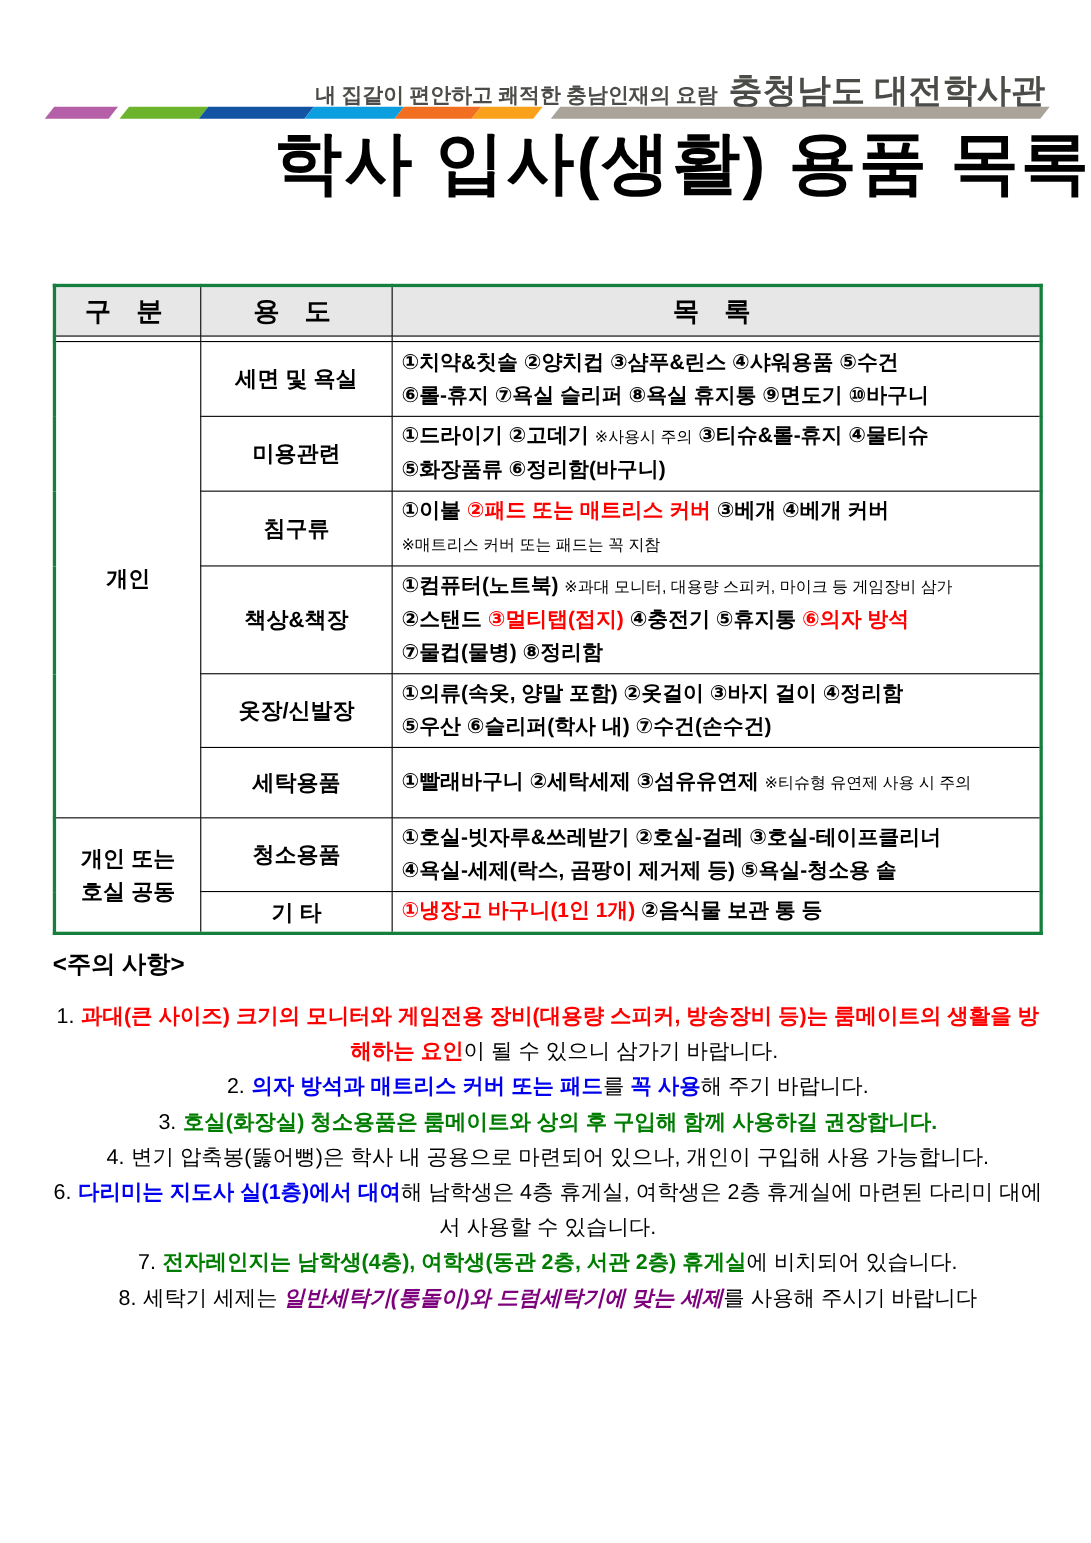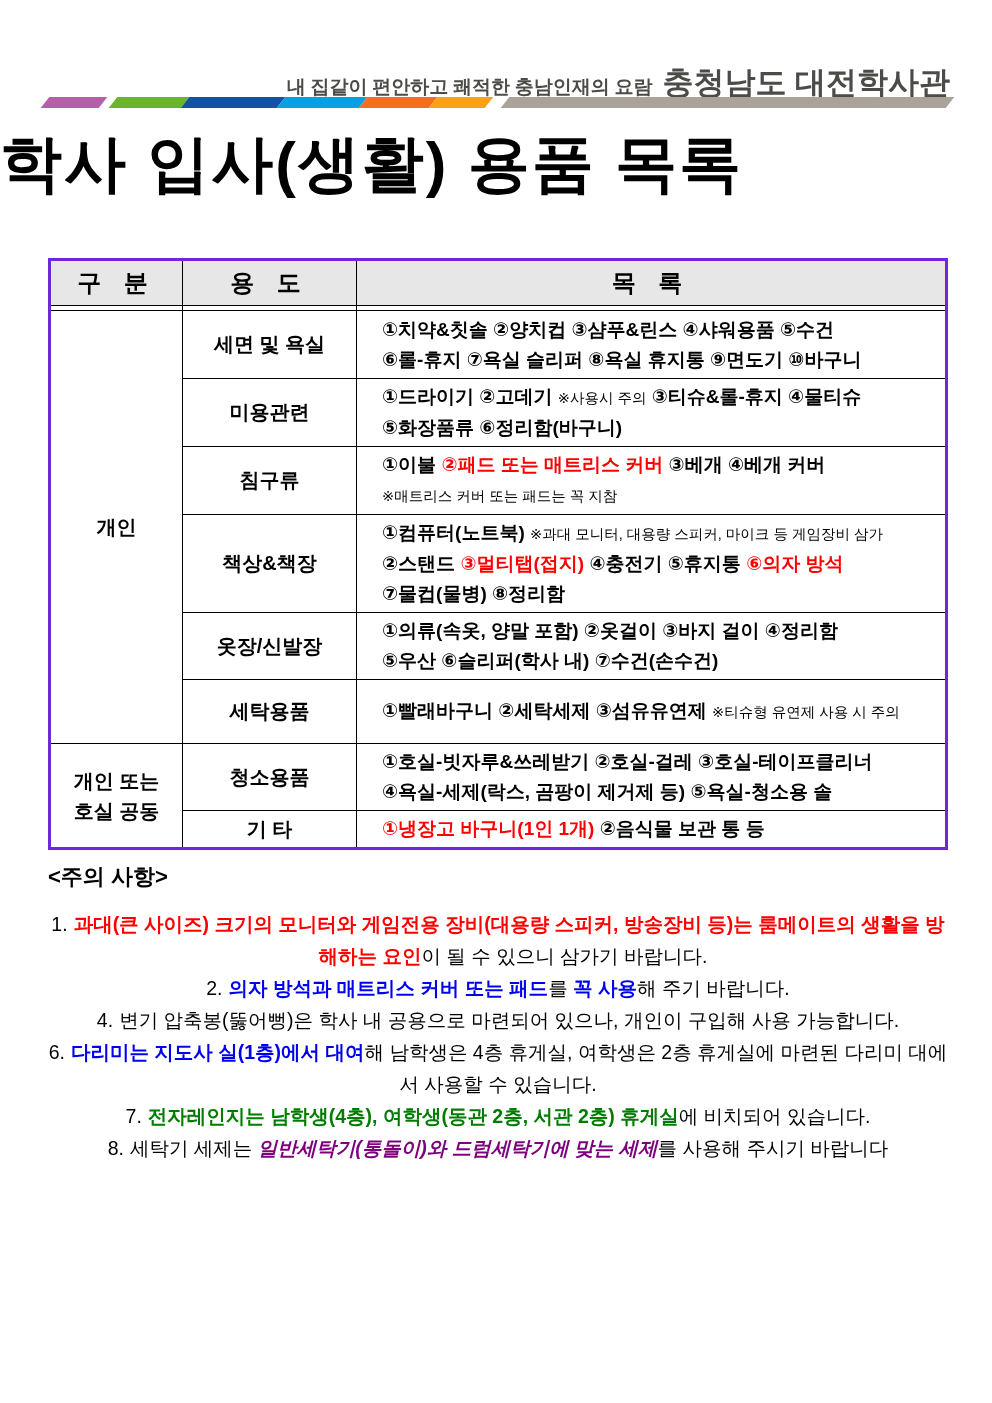--- a/index.html
+++ b/index.html
@@ -32,30 +32,30 @@
   .seg.purple  { width:58px;  margin-right:10px; }
   .seg.green   { width:72px;  }
   .seg.dblue   { width:96px;  }
   .seg.lblue   { width:82px;  }
   .seg.orange  { width:70px;  }
   .seg.amber   { width:56px;  margin-right:16px; }
   .seg.gray    { flex:1; }
 
   
   .doc-title {
-    position:absolute; top:122px; left:0; width:100%;
-    text-align:left; font-size:62px; font-weight:900; color:#000;
+    position:absolute; top:106px; left:0; width:100%;
+    text-align:right; font-size:62px; font-weight:900; color:#000;
     letter-spacing:2px;
   }
 
   
   .items-table {
     position:absolute; top:258px; left:48px; width:897px;
     border-collapse:collapse; table-layout:fixed;
-    border:3px solid #6d28d9;
+    border:3px solid #15803d;
   }
   .items-table col.c1 { width:133px; }
   .items-table col.c2 { width:174px; }
   .items-table col.c3 { width:590px; }
   .items-table th {
     background:#e7e7e7; border:1px solid #000; border-bottom:1px solid #000;
     height:46px; font-size:24px; font-weight:800; letter-spacing:8px;
     text-align:center; color:#000;
   }
   .spacer-row td {
@@ -65,21 +65,21 @@
   .items-table td {
     border:1px solid #000; vertical-align:middle;
   }
   td.cat {
     text-align:center; font-size:20px; font-weight:600; color:#000;
     white-space:pre-line; line-height:30px;
   }
   td.usage {
     text-align:center; font-size:20px; font-weight:600; color:#000;
   }
-  td.list { padding:3px 8px 3px 25px;margin-top:40px; }
+  td.list { padding:3px 8px 3px 8px;margin-top:40px; }
   td.list .line { font-size:19px; line-height:30px; font-weight:600; color:#000; }
   .seg-n  { }
   .seg-sm { font-size:14.5px; font-weight:400; }
   .seg-r  { color:#ff0000; font-weight:800; }
 
   
   .notes-heading {
     position:absolute; top:862px; left:48px;
     font-size:22px; font-weight:800; color:#000;
   }
@@ -192,19 +192,20 @@
             <div class="line"><span class="seg-r">①냉장고 바구니(1인 1개)</span><span class="seg-n"> ②음식물 보관 통 등</span></div>
           </td>
         </tr>
       </tbody>
   </table>
 
   <div class="notes-heading">&lt;주의 사항&gt;</div>
   <div class="notes" id="notes-list">
       <div class="note note--hang"><span class="num">1.</span><span class="nseg-r">과대(큰 사이즈) 크기의 모니터와 게임전용 장비(대용량 스피커, 방송장비 등)는 룸메이트의 생활을 방해하는 요인</span><span class="nseg-k">이 될 수 있으니 삼가기 바랍니다.</span></div>
       <div class="note"><span class="num">2.</span><span class="nseg-b">의자 방석과 매트리스 커버 또는 패드</span><span class="nseg-k">를 </span><span class="nseg-b">꼭 사용</span><span class="nseg-k">해 주기 바랍니다.</span></div>
+      <div class="note"><span class="num">3.</span><span class="nseg-g">호실(화장실) 청소용품은 룸메이트와 상의 후 구입해 함께 사용하길 권장합니다.</span></div>
       <div class="note"><span class="num">4.</span><span class="nseg-k">변기 압축봉(뚫어뻥)은 학사 내 공용으로 마련되어 있으나, 개인이 구입해 사용 가능합니다.</span></div>
       <div class="note"><span class="num">6.</span><span class="nseg-b">다리미는 지도사 실(1층)에서 대여</span><span class="nseg-k">해 남학생은 4층 휴게실, 여학생은 2층 휴게실에 마련된 다리미 대에서 사용할 수 있습니다.</span></div>
       <div class="note"><span class="num">7.</span><span class="nseg-g">전자레인지는 남학생(4층), 여학생(동관 2층, 서관 2층) 휴게실</span><span class="nseg-k">에 비치되어 있습니다.</span></div>
       <div class="note"><span class="num">8.</span><span class="nseg-k">세탁기 세제는 </span><span class="nseg-p">일반세탁기(통돌이)와 드럼세탁기에 맞는 세제</span><span class="nseg-k">를 사용해 주시기 바랍니다</span></div>
     </div>
 
 </div>
 
 </body></html>

